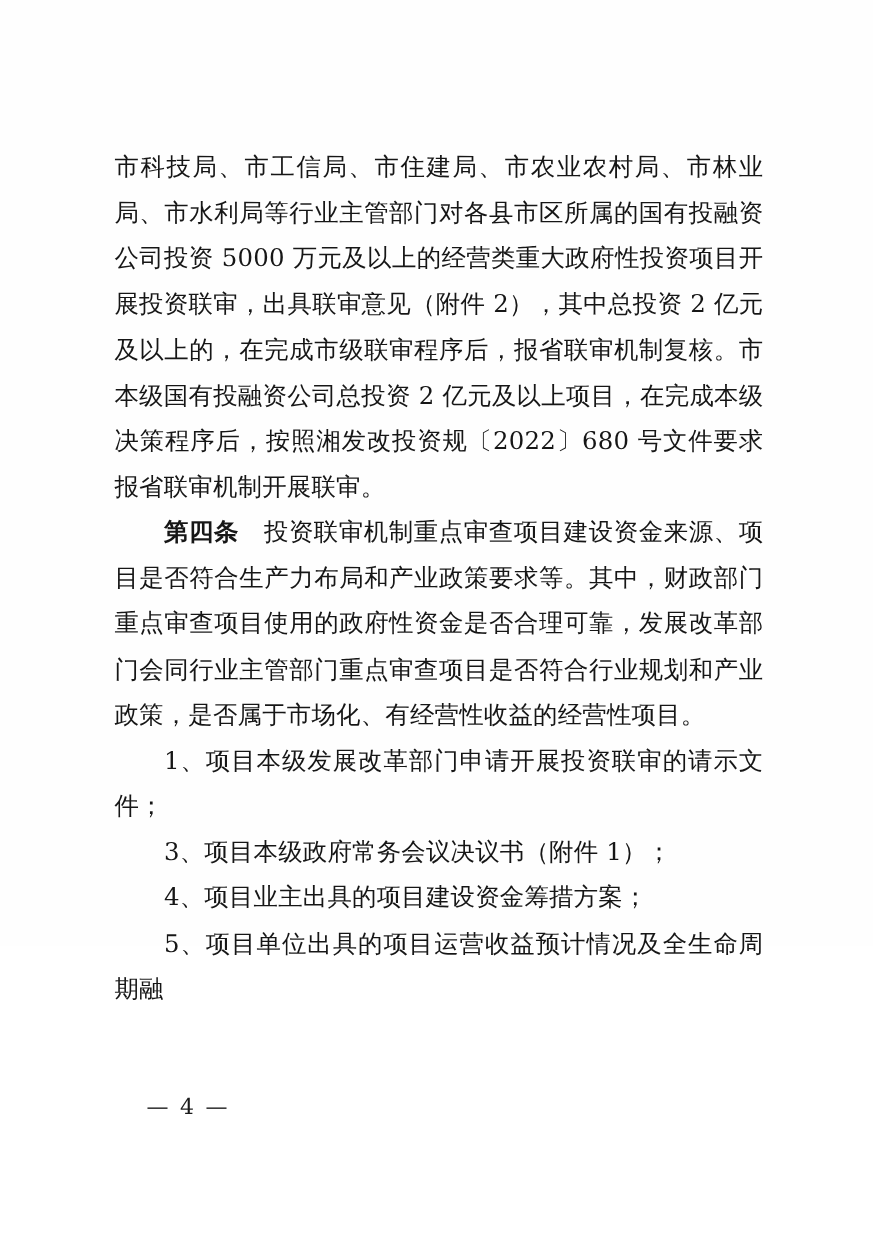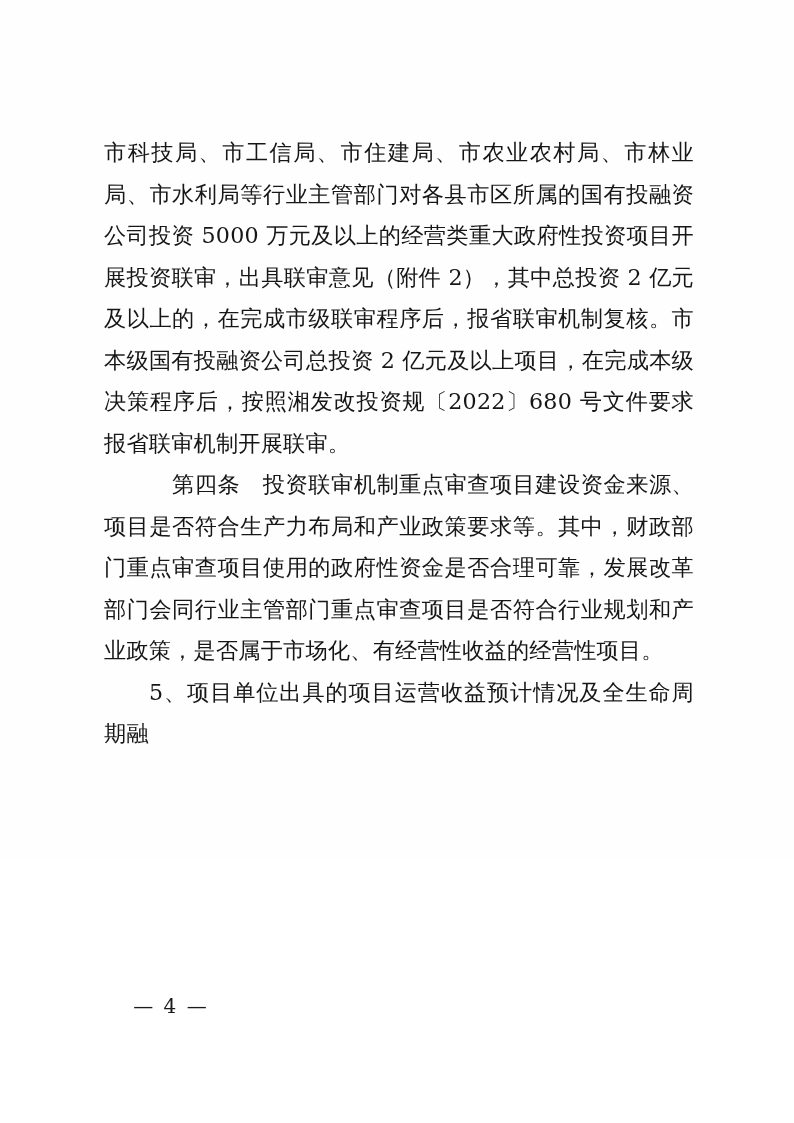--- a/index.html
+++ b/index.html
@@ -39,22 +39,21 @@
     color: #161616;
     font-family: "DejaVu Serif", "Liberation Serif", serif;
   }
   .indent2 {
     text-indent: 45px;
   }
   .indent1 {
     text-indent: 45px;
   }
   .bold-lead {
-    font-weight: normal;
-    margin-left: 23px;
+    font-weight: bold;
   }
   .footer {
     position: absolute;
     left: 0;
     top: 994px;
     width: 794px;
     text-align: center;
     font-size: 20px;
     letter-spacing: 2px;
     color: #1b1b1b;
@@ -71,23 +70,26 @@
 
 <div class="page">
   <div class="content">
 
     <p class="para">市科技局、市工信局、市住建局、市农业农村局、市林业局、市水利局等行业主管部门对各县市区所属的国有投融资公司投资 5000 万元及以上的经营类重大政府性投资项目开展投资联审，出具联审意见（附件 2），其中总投资 2 亿元及以上的，在完成市级联审程序后，报省联审机制复核。市本级国有投融资公司总投资 2 亿元及以上项目，在完成本级决策程序后，按照湘发改投资规〔2022〕680 号文件要求报省联审机制开展联审。</p>
 
 
     <p class="para indent2"><span class="bold-lead">第四条</span>　投资联审机制重点审查项目建设资金来源、项目是否符合生产力布局和产业政策要求等。其中，财政部门重点审查项目使用的政府性资金是否合理可靠，发展改革部门会同行业主管部门重点审查项目是否符合行业规划和产业政策，是否属于市场化、有经营性收益的经营性项目。</p>
 
 
+    <p class="para indent1">1、项目本级发展改革部门申请开展投资联审的请示文件；</p>
 
 
+    <p class="para indent1">3、项目本级政府常务会议决议书（附件 1）；</p>
 
+    <p class="para indent1">4、项目业主出具的项目建设资金筹措方案；</p>
 
     <p class="para indent1">5、项目单位出具的项目运营收益预计情况及全生命周期融</p>
 
   </div>
 
   <div class="footer">
     <span class="footer-inner">— 4 —</span>
   </div>
 </div>
 

